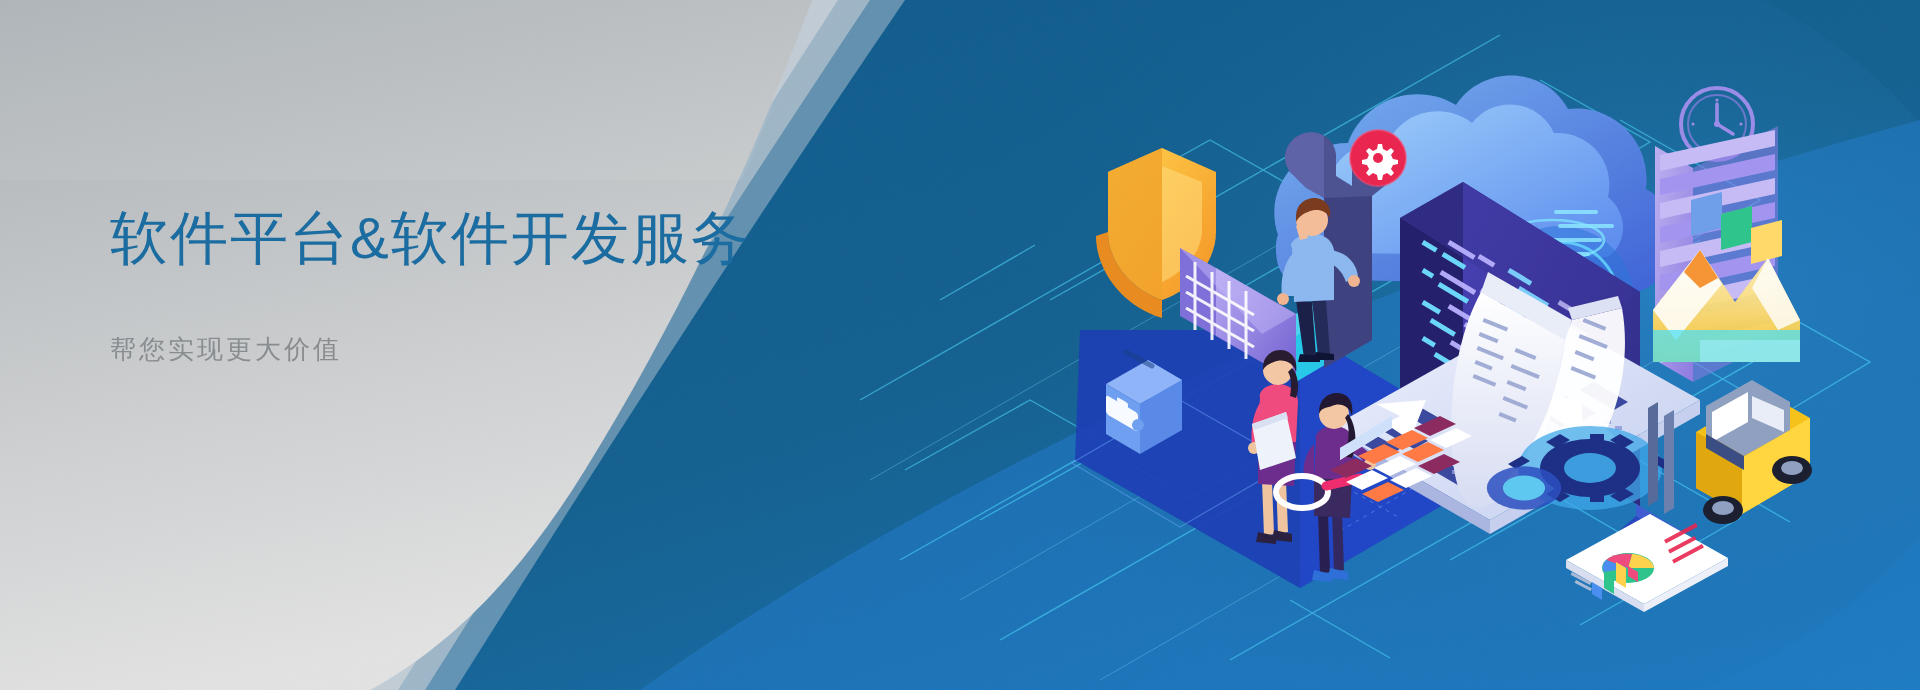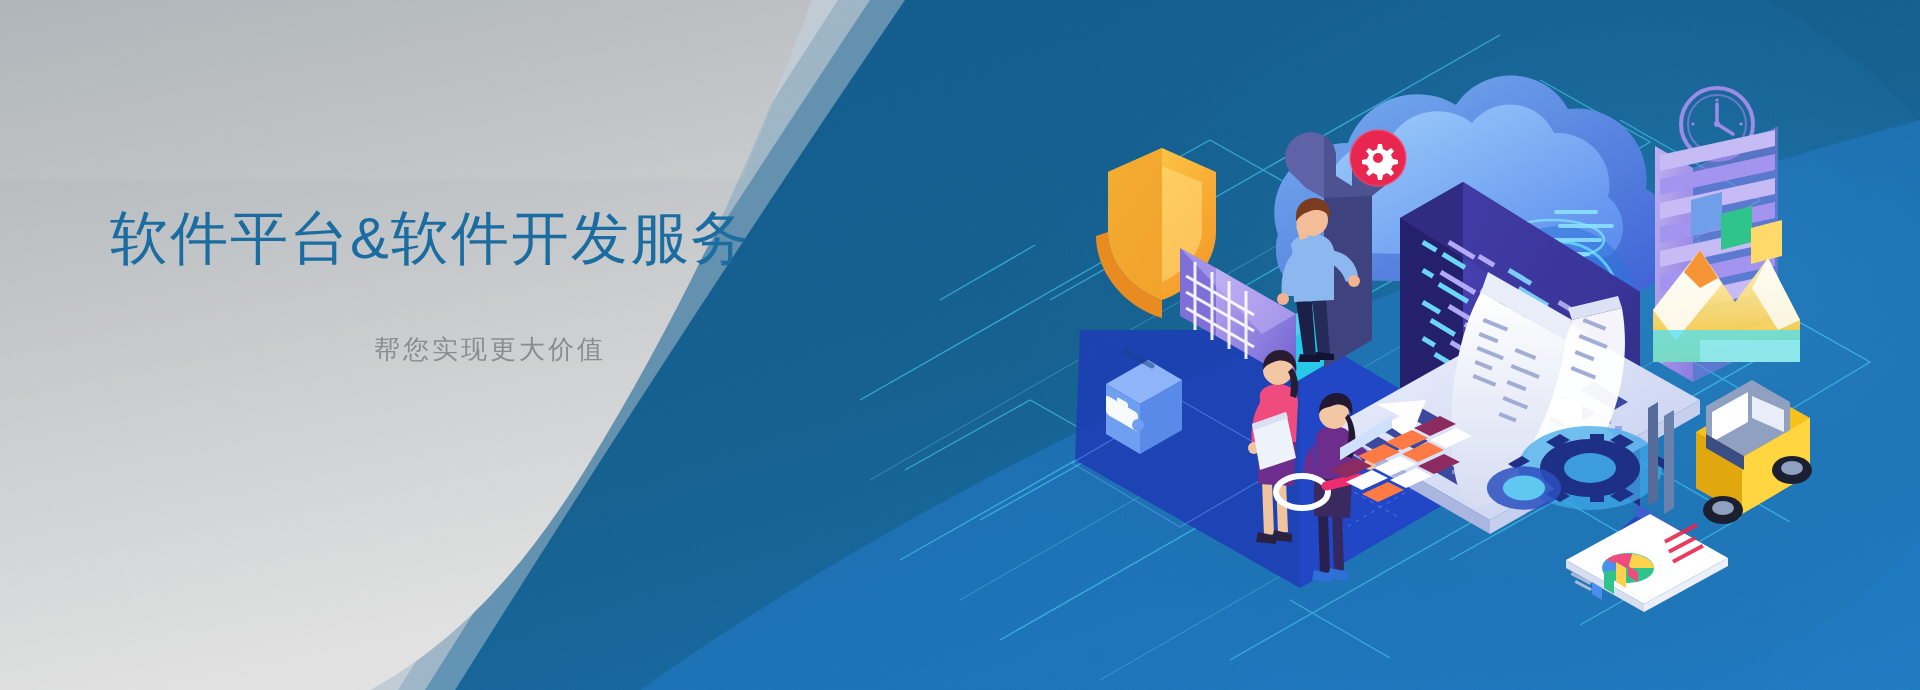--- a/index.html
+++ b/index.html
@@ -35,21 +35,20 @@
     white-space: nowrap;
     margin: 0;
   }
   #banner-subtitle {
     margin: 60px 0 0 0;
     font-size: 26px;
     font-weight: 400;
     color: #8a8d90;
     letter-spacing: 3px;
     white-space: nowrap;
-    text-align: center;
   }
 </style>
 </head>
 <body>
 
 <div id="banner">
 
   <div class="layer">
     <svg class="svgfull" viewBox="0 0 1920 690" preserveAspectRatio="none">
       <defs>

